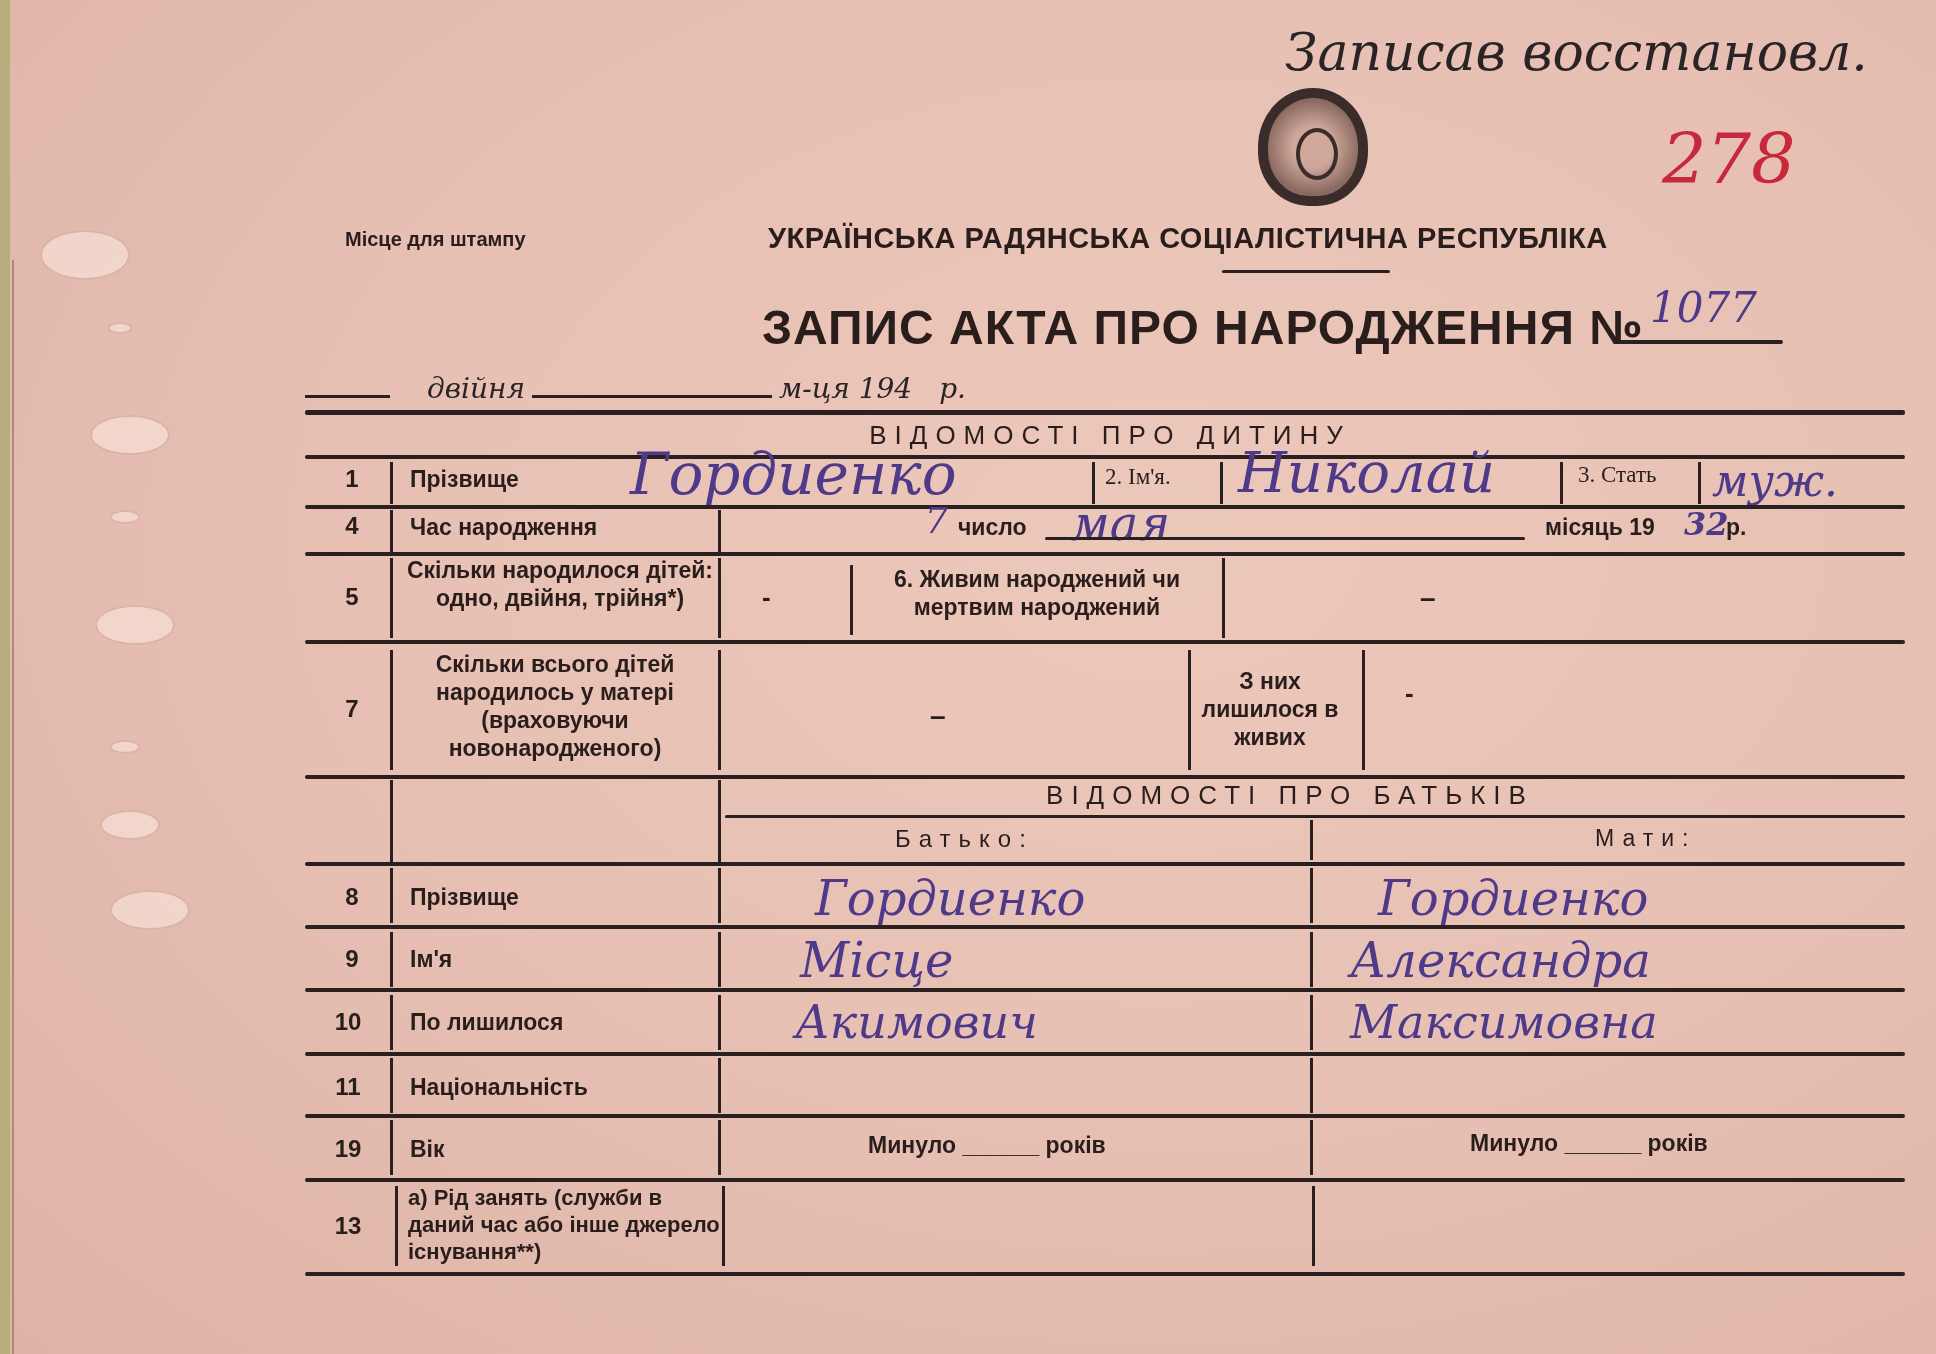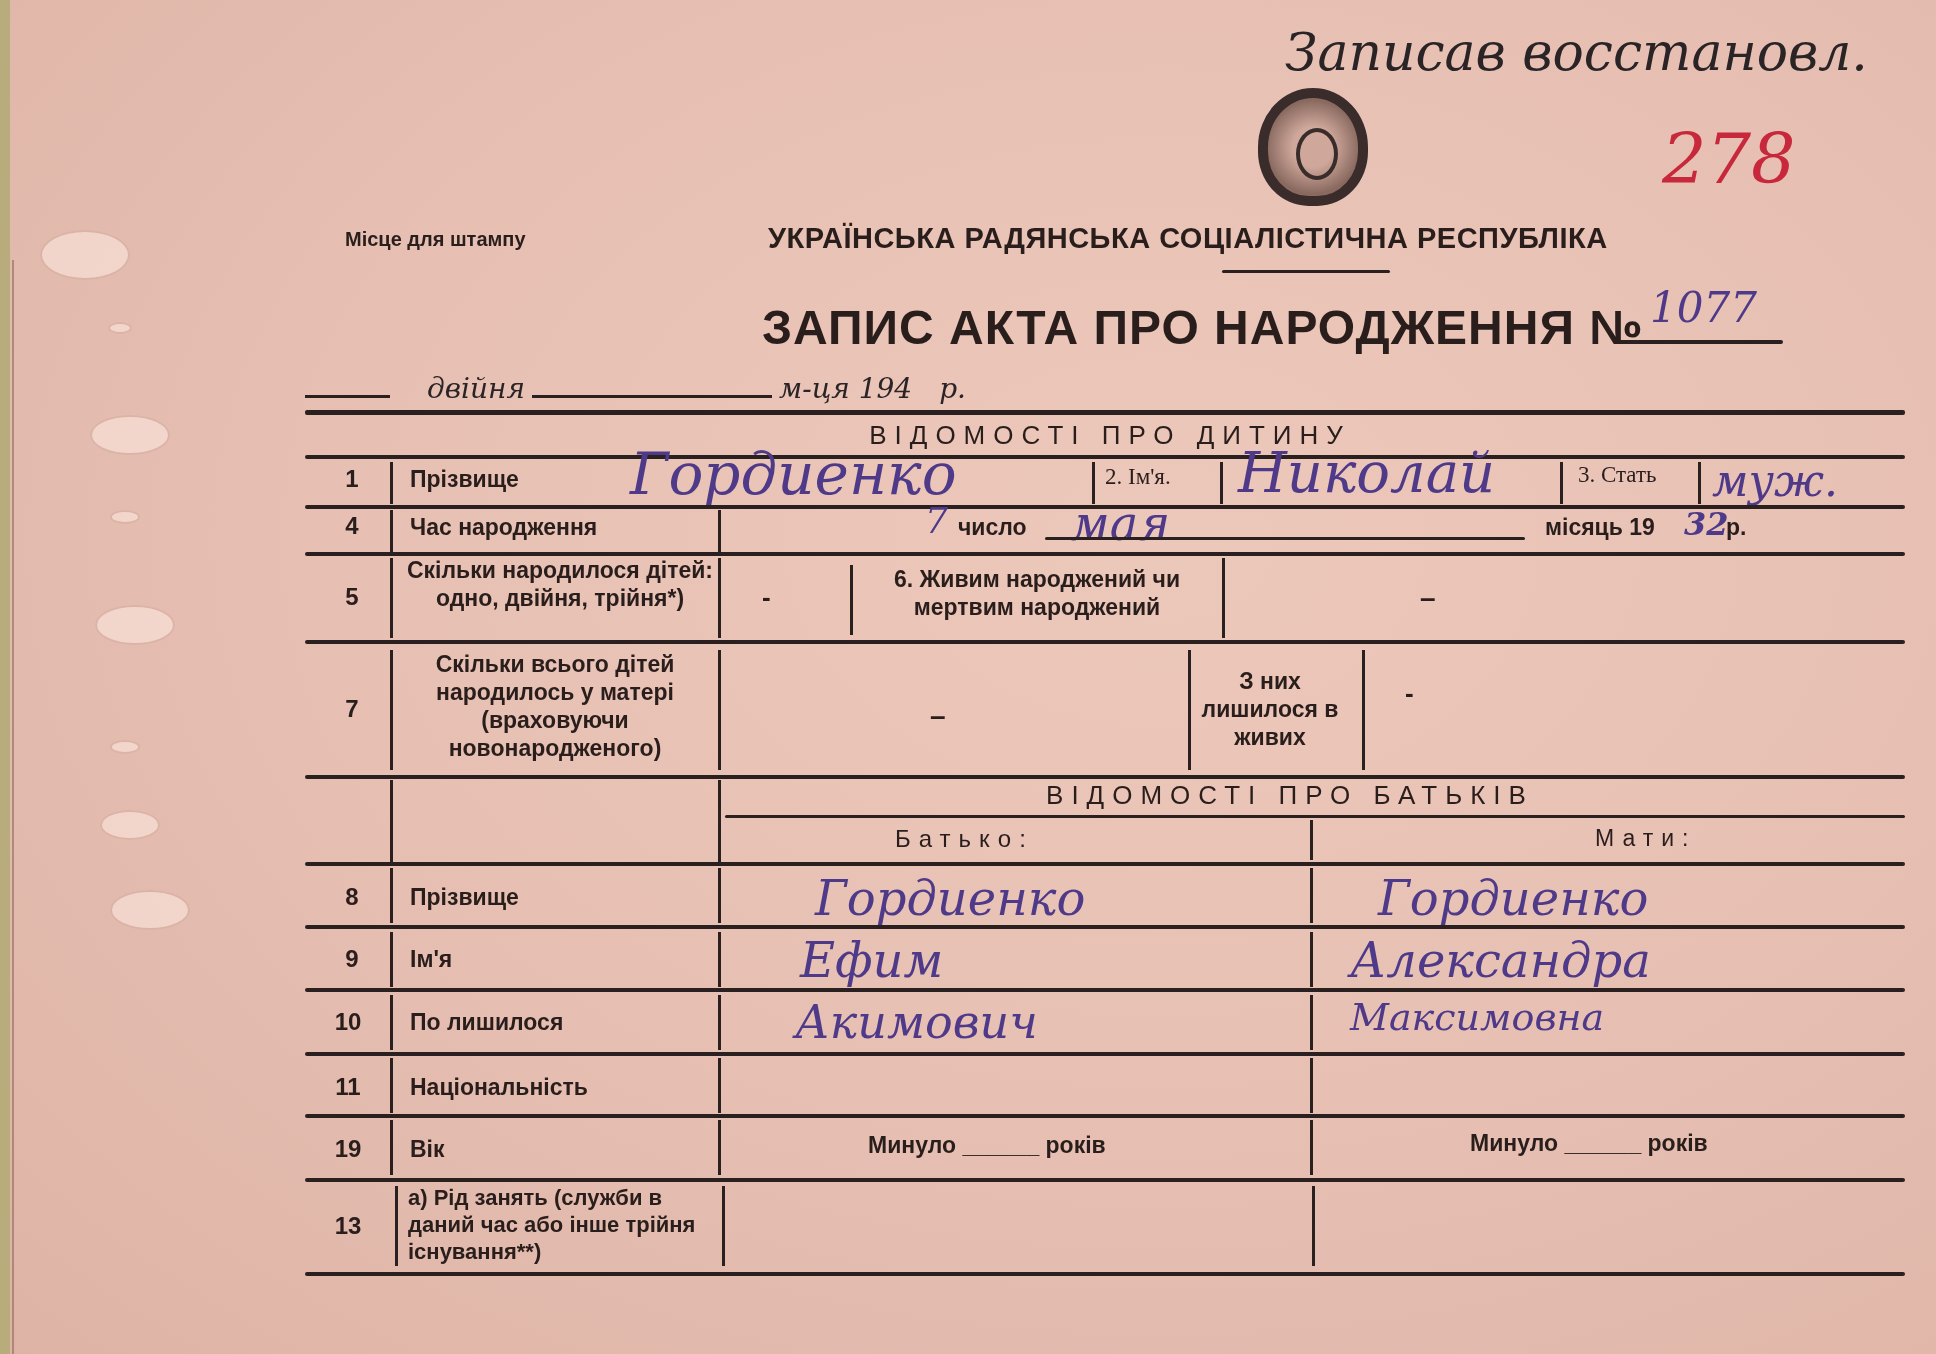--- a/index.html
+++ b/index.html
@@ -132,48 +132,48 @@
 <div class="vline" style="left:718px;top:868px;height:55px;"></div>
 <div class="abs hw" style="left:815px;top:870px;font-size:48px;">Гордиенко</div>
 <div class="vline" style="left:1310px;top:868px;height:55px;"></div>
 <div class="abs hw" style="left:1378px;top:870px;font-size:48px;">Гордиенко</div>
 <div class="hline" style="left:305px;top:925px;width:1600px;"></div>
 
 <div class="rownum" style="left:322px;top:945px;">9</div>
 <div class="vline" style="left:390px;top:932px;height:55px;"></div>
 <div class="label" style="left:410px;top:945px;">Ім'я</div>
 <div class="vline" style="left:718px;top:932px;height:55px;"></div>
-<div class="abs hw" style="left:800px;top:932px;font-size:48px;">Ефим</div>
+<div class="abs hw" style="left:800px;top:932px;font-size:48px;">Місце</div>
 <div class="vline" style="left:1310px;top:932px;height:55px;"></div>
 <div class="abs hw" style="left:1350px;top:932px;font-size:48px;">Александра</div>
 <div class="hline" style="left:305px;top:988px;width:1600px;"></div>
 
 <div class="rownum" style="left:318px;top:1008px;">10</div>
 <div class="vline" style="left:390px;top:995px;height:55px;"></div>
 <div class="label" style="left:410px;top:1008px;">По лишилося</div>
 <div class="vline" style="left:718px;top:995px;height:55px;"></div>
 <div class="abs hw" style="left:795px;top:995px;font-size:46px;">Акимович</div>
 <div class="vline" style="left:1310px;top:995px;height:55px;"></div>
-<div class="abs hw" style="left:1350px;top:995px;font-size:38px;">Максимовна</div>
+<div class="abs hw" style="left:1350px;top:995px;font-size:46px;">Максимовна</div>
 <div class="hline" style="left:305px;top:1052px;width:1600px;"></div>
 
 <div class="rownum" style="left:318px;top:1073px;">11</div>
 <div class="vline" style="left:390px;top:1058px;height:55px;"></div>
 <div class="label" style="left:410px;top:1073px;">Національність</div>
 <div class="vline" style="left:718px;top:1058px;height:55px;"></div>
 <div class="vline" style="left:1310px;top:1058px;height:55px;"></div>
 <div class="hline" style="left:305px;top:1114px;width:1600px;"></div>
 
 <div class="rownum" style="left:318px;top:1135px;">19</div>
 <div class="vline" style="left:390px;top:1120px;height:55px;"></div>
 <div class="label" style="left:410px;top:1135px;">Вік</div>
 <div class="vline" style="left:718px;top:1120px;height:55px;"></div>
 <div class="label" style="left:868px;top:1131px;">Минуло ______ років</div>
 <div class="vline" style="left:1310px;top:1120px;height:55px;"></div>
 <div class="label" style="left:1470px;top:1129px;">Минуло ______ років</div>
 <div class="hline" style="left:305px;top:1178px;width:1600px;"></div>
 
 <div class="rownum" style="left:318px;top:1212px;">13</div>
 <div class="vline" style="left:395px;top:1186px;height:80px;"></div>
-<div class="label" style="left:408px;top:1184px;width:320px;font-size:22px;line-height:27px;">а) Рід занять (служби в даний час або інше трійня існування**)</div>
+<div class="label" style="left:408px;top:1184px;width:320px;font-size:22px;line-height:27px;">а) Рід занять (служби в даний час або інше джерело існування**)</div>
 <div class="vline" style="left:722px;top:1186px;height:80px;"></div>
 <div class="vline" style="left:1312px;top:1186px;height:80px;"></div>
 <div class="hline" style="left:305px;top:1272px;width:1600px;"></div>
 
 </body></html>

